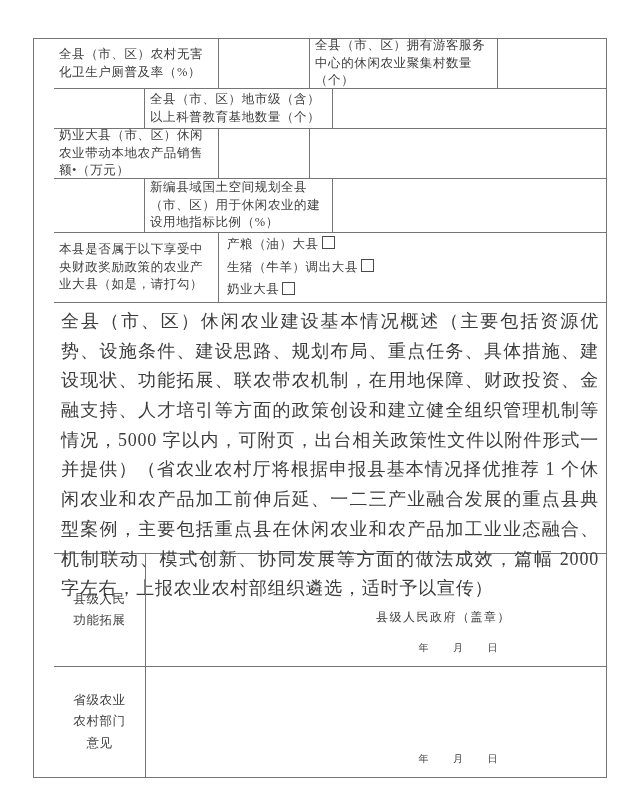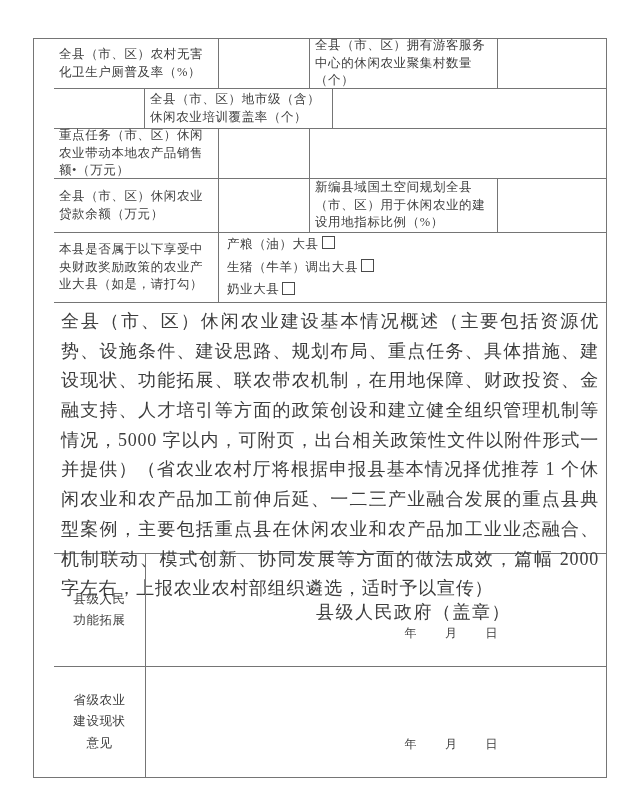--- a/index.html
+++ b/index.html
@@ -70,29 +70,29 @@
     justify-content: center;
     text-align: center;
     white-space: pre-line;
     line-height: 1.7;
   }
   .op-content { flex: 1; position: relative; }
   .stamp-line {
     position: absolute;
     right: 95px;
     bottom: 40px;
-    font-size: 18px;
+    font-size: 12px;
     letter-spacing: 1.5px;
     white-space: pre;
   }
   .date-line {
     position: absolute;
     right: 107px;
-    bottom: 24px;
-    font-size: 12px;
+    bottom: 11px;
+    font-size: 10px;
     letter-spacing: 1.5px;
     white-space: pre;
   }
   .pre-line { white-space: pre-line; }
 </style>
 </head>
 <body>
 
 <div class="page">
   <div class="form-table">
@@ -110,43 +110,40 @@
       <div class="cell c4">
           <span></span>
         </div>
     </div>
 
     <div class="row" style="height:40px">
       <div class="cell c2">
           <span></span>
         </div>
       <div class="cell c3">
-          <span>全县（市、区）地市级（含）休闲农业培训覆盖率（个）</span>
+          <span>全县（市、区）地市级（含）以上科普教育基地数量（个）</span>
         </div>
       <div class="cell c4">
           <span></span>
         </div>
     </div>
 
     <div class="row" style="height:50px">
       <div class="cell c1">
-          <span>重点任务（市、区）休闲农业带动本地农产品销售额•（万元）</span>
+          <span>奶业大县（市、区）休闲农业带动本地农产品销售额•（万元）</span>
         </div>
       <div class="cell c2">
           <span></span>
         </div>
       <div class="cell c4">
           <span></span>
         </div>
     </div>
 
     <div class="row" style="height:54px">
-      <div class="cell c1">
-          <span>全县（市、区）休闲农业贷款余额（万元）</span>
-        </div>
       <div class="cell c2">
           <span></span>
         </div>
       <div class="cell c3">
           <span>新编县域国土空间规划全县（市、区）用于休闲农业的建设用地指标比例（%）</span>
         </div>
       <div class="cell c4">
           <span></span>
         </div>
     </div>
@@ -181,21 +178,21 @@
       <div class="cell op-label"><span class="pre-line">县级人民
 功能拓展</span></div>
       <div class="cell op-content">
         <span class="stamp-line">县级人民政府（盖章）</span>
         <span class="date-line">年　　月　　日</span>
       </div>
     </div>
 
     <div class="row" style="height:110px">
       <div class="cell op-label"><span class="pre-line">省级农业
-建设现状
+农村部门
 意见</span></div>
       <div class="cell op-content">
         <span class="date-line">年　　月　　日</span>
       </div>
     </div>
 
   </div>
 </div>
 
 </body></html>

